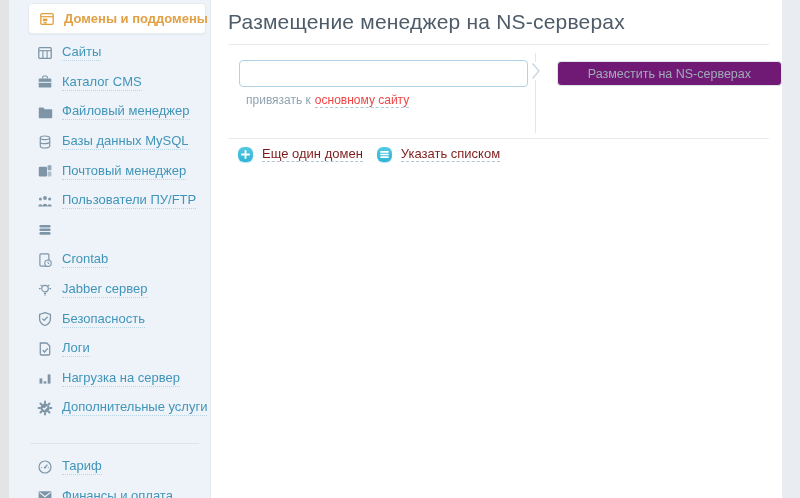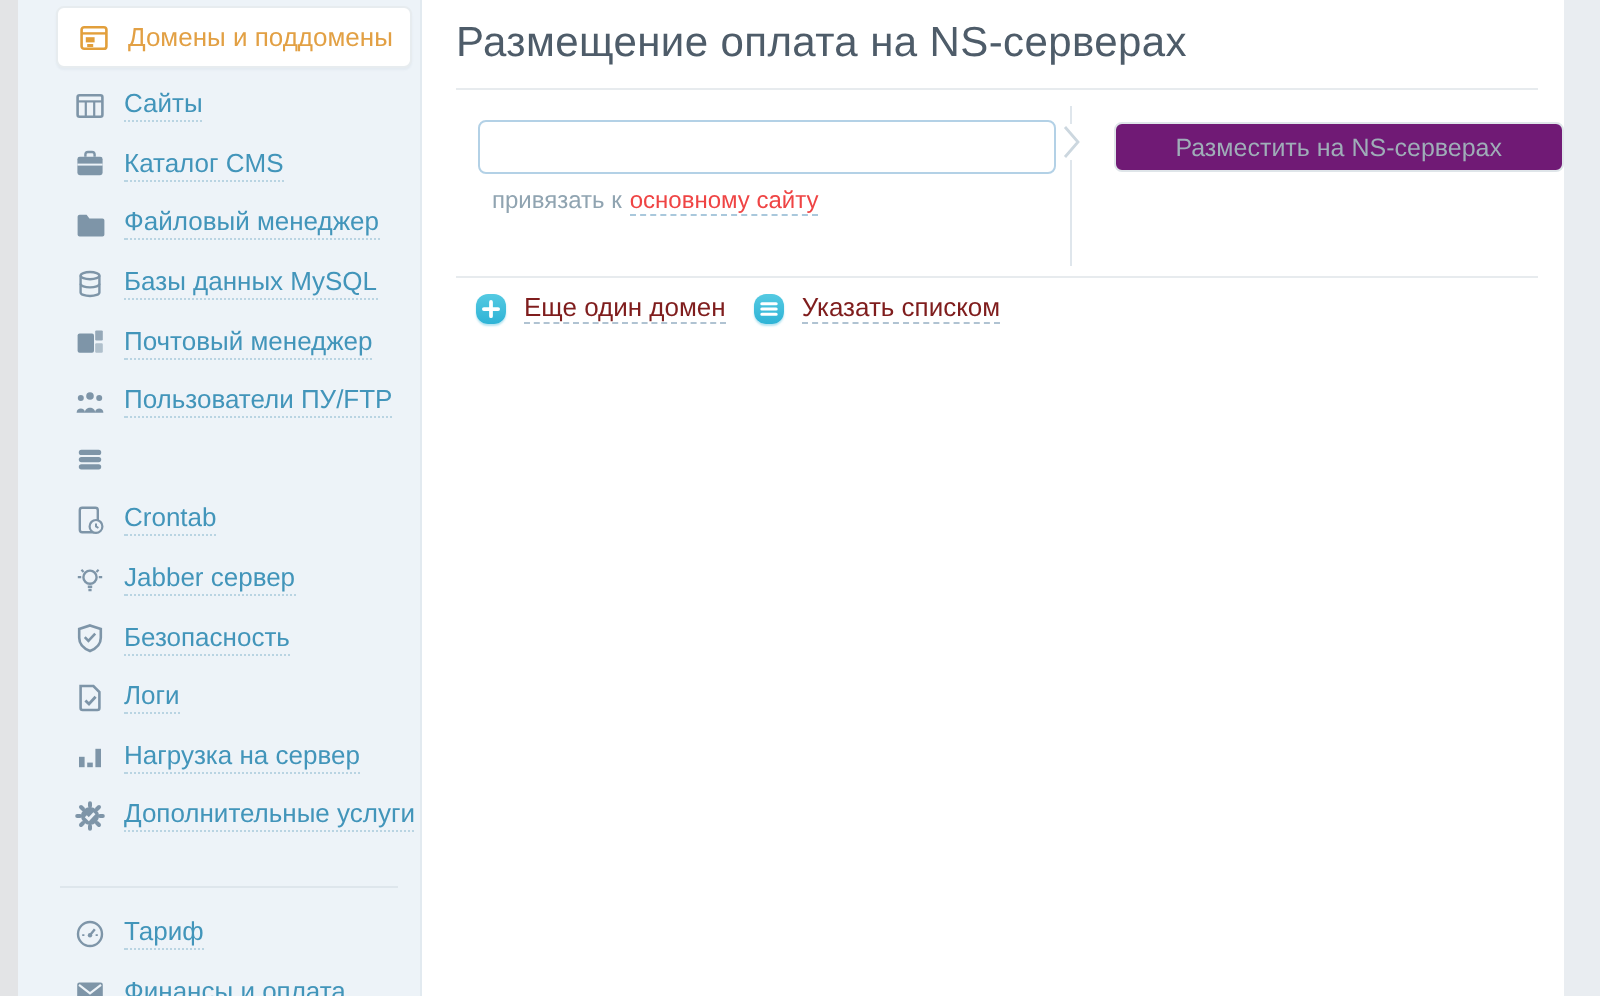--- a/index.html
+++ b/index.html
@@ -18,21 +18,21 @@
   .nav-item{height:29.6px;display:flex;align-items:center;padding-left:27px;cursor:pointer;}
   .nav-item .ico{width:17px;height:16px;margin-right:9px;color:#7e95a8;display:flex;
                  align-items:center;justify-content:center;flex-shrink:0;}
   .nav-item .ico svg{width:16px;height:16px;display:block;}
   .nav-item .lbl{font-size:13px;color:#4295ba;line-height:16px;
                  border-bottom:1px dotted #b9d4e2;white-space:nowrap;}
   .nav-item.active{background:#fff;border:1px solid #e7ecef;border-radius:4px;
                    margin:0 12px 4px 19px;height:31px;box-sizing:border-box;
                    padding-left:9px;width:178px;box-shadow:0 1px 1px rgba(120,140,160,.08);}
   .nav-item.active .ico{color:#e29f3b;}
-  .nav-item.active .lbl{color:#e2a044;border-bottom:none;}
+  .nav-item.active .lbl{color:#e2a044;border-bottom:none;font-weight:bold;}
   .side-divider{height:1px;background:#dee6ec;margin:20px 11px 8px 21px;}
 
   
   .content{flex:1;background:#fff;box-sizing:border-box;padding-left:17px;min-width:0;}
   .page-title{margin:10px 0 0 0;font-size:21px;font-weight:300;color:#4e5c69;letter-spacing:.2px;}
   .hr{height:1px;background:#e7ebee;margin-right:13px;}
   .hr.first{margin-top:10px;}
   .hr.second{margin-top:5px;}
 
   .form-row{display:flex;margin-top:8px;}
@@ -306,21 +306,21 @@
       <span class="ico">
           <svg>
             <use href="#i-envelope"></use>
           </svg>
         </span>
       <span class="lbl">Финансы и оплата</span>
     </div>
   </nav>
 
   <main class="content">
-    <h1 class="page-title">Размещение оплата на NS-серверах</h1>
+    <h1 class="page-title">Размещение менеджер на NS-серверах</h1>
     <div class="hr first"></div>
 
     <div class="form-row">
       <div class="form-left">
         <input class="domain-input" type="text" value="" style="">
         <div class="bind-line">
           <span class="muted">привязать к</span><a class="plink">основному сайту</a>
         </div>
       </div>
       <div class="vsep">

